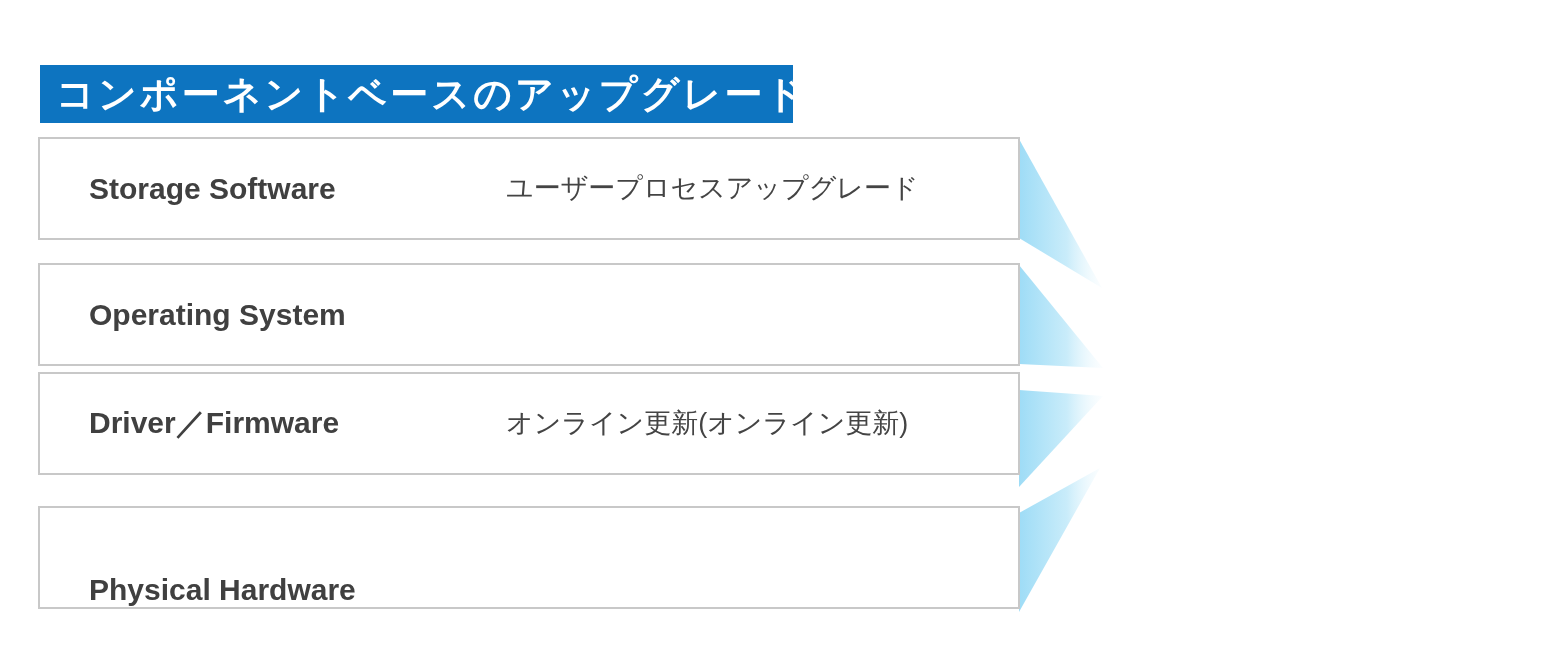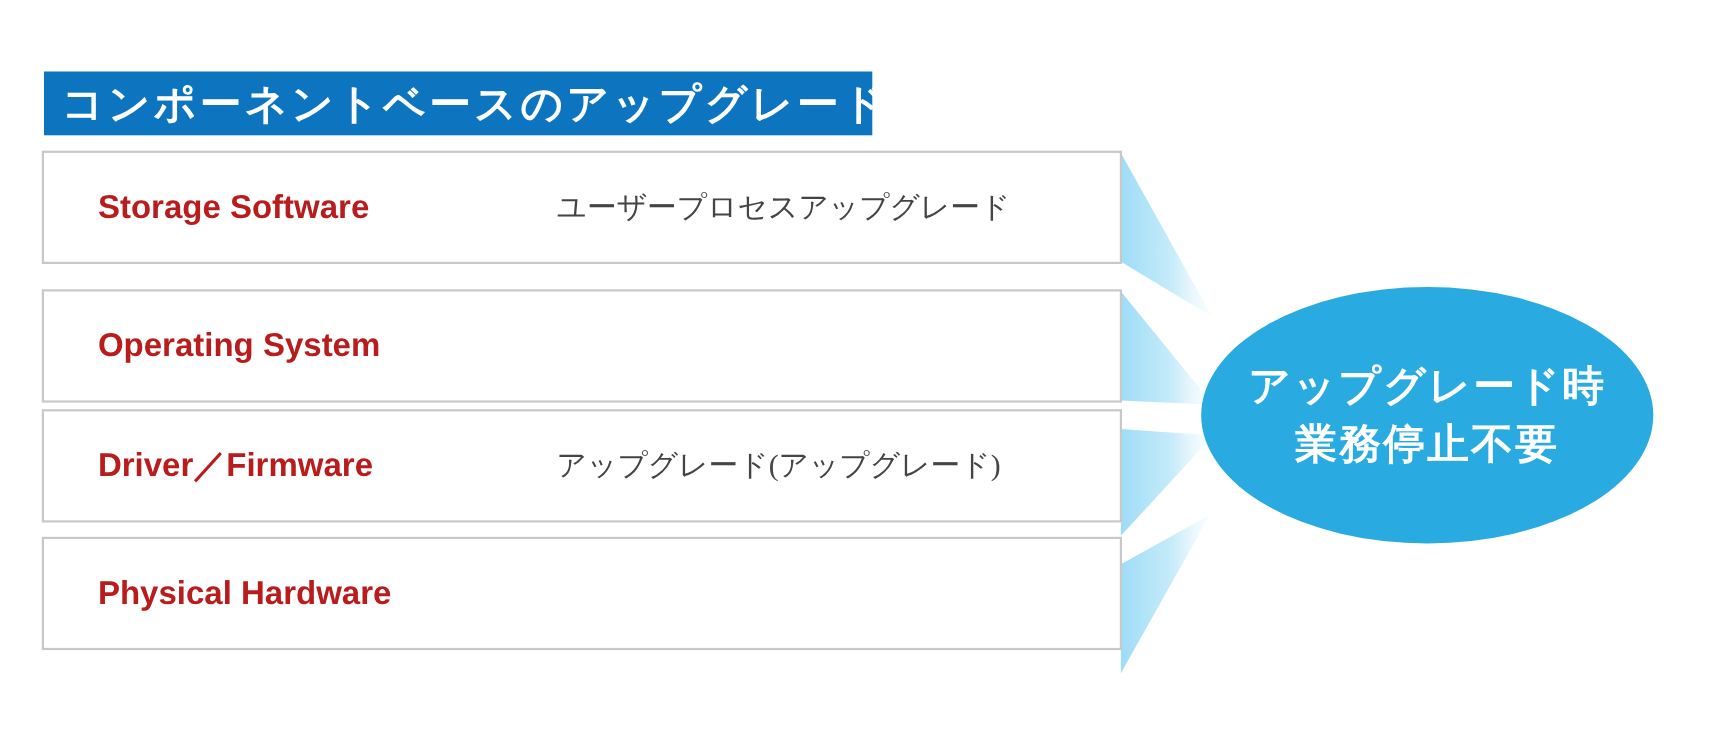--- a/index.html
+++ b/index.html
@@ -45,37 +45,36 @@
     background: #ffffff;
     border: 2px solid #c8c8c8;
     box-sizing: border-box;
     display: flex;
     align-items: center;
     z-index: 2;
   }
   .row-1 { top: 121px; }
   .row-2 { top: 247px; }
   .row-3 { top: 356px; }
-  .row-4 { top: 472px; }
+  .row-4 { top: 490px; align-items: flex-end; }
   .row-label {
     flex: 0 0 466px;
     box-sizing: border-box;
     padding-left: 49px;
     font-size: 30px;
     font-weight: bold;
-    color: #b91c1c;
+    color: #404040;
     white-space: nowrap;
   }
   .row-desc {
     flex: 1 1 auto;
     font-size: 27px;
     line-height: 37px;
     color: #444444;
     white-space: nowrap;
-    font-family: Liberation Serif, serif;
   }
   
   .beam-layer {
     position: absolute;
     left: 0;
     top: 0;
     width: 1554px;
     height: 672px;
     z-index: 1;
   }
@@ -134,26 +133,22 @@
     </div>
   </div>
 
   <div class="row row-2">
     <div class="row-label">Operating System</div>
   </div>
 
   <div class="row row-3">
     <div class="row-label">Driver／Firmware</div>
     <div class="row-desc">
-      <div>アップグレード(アップグレード)</div>
+      <div>オンライン更新(オンライン更新)</div>
     </div>
   </div>
 
   <div class="row row-4">
     <div class="row-label">Physical Hardware</div>
   </div>
 
-  <div class="conclusion-ellipse">
-    <div class="conclusion-line">アップグレード時</div>
-    <div class="conclusion-line">業務停止不要</div>
-  </div>
 
 </div>
 
 </body></html>

